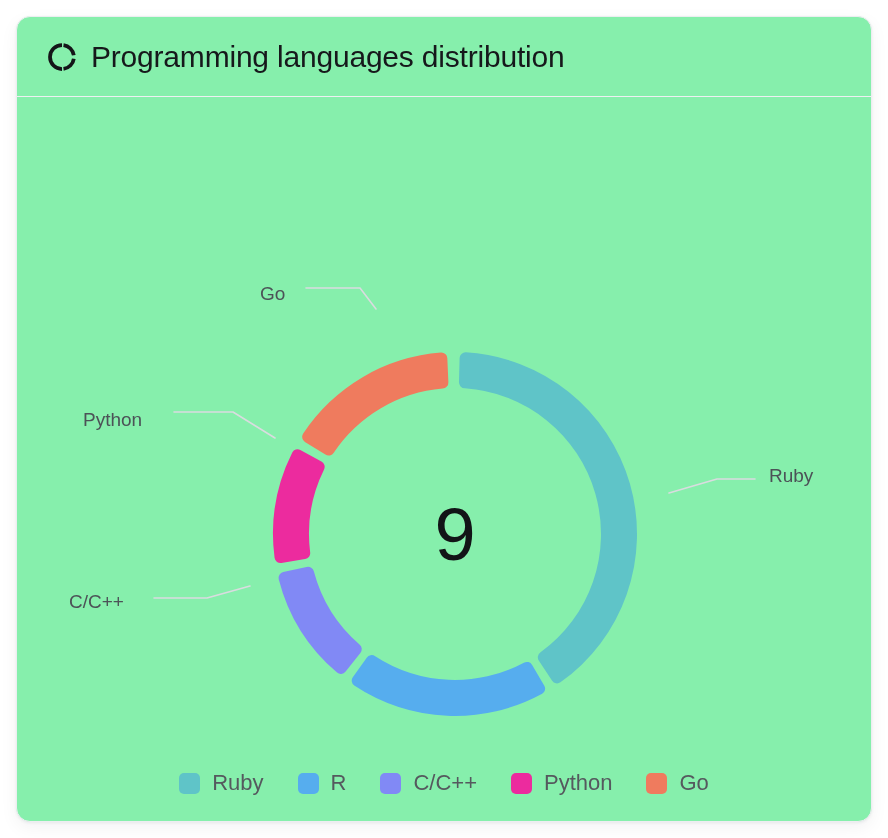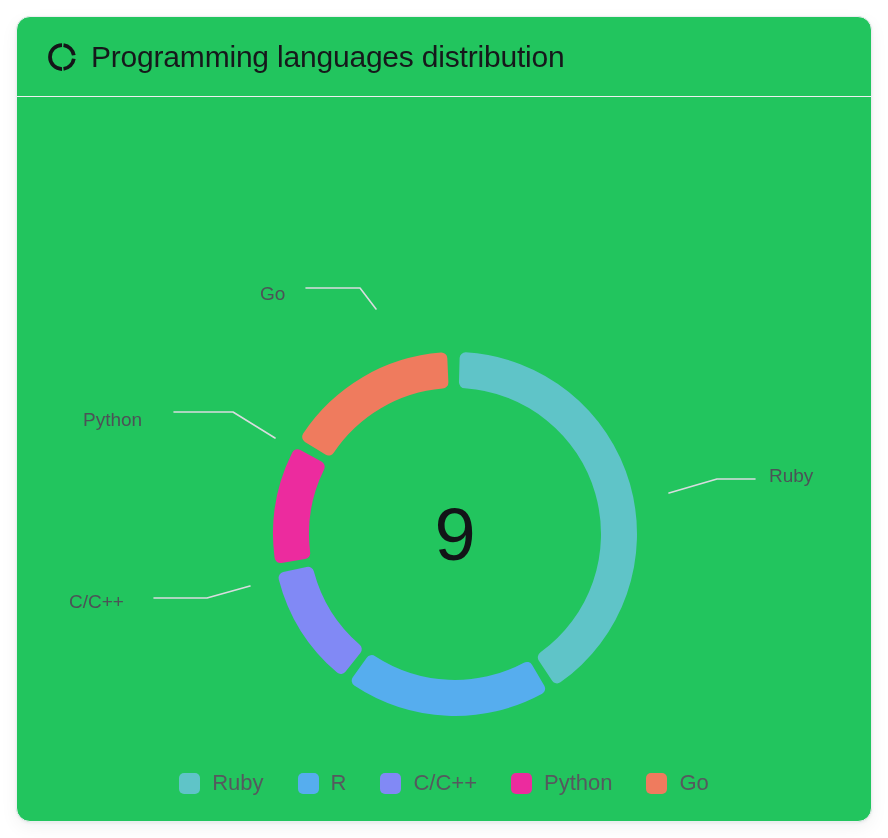--- a/index.html
+++ b/index.html
@@ -20,21 +20,21 @@
     height: 838px;
     box-sizing: border-box;
     padding: 16px;
   }
 
   .card {
     position: relative;
     width: 856px;
     height: 806px;
     box-sizing: border-box;
-    background: #22c55e;
+    background: #86efac;
     border: 1px solid #eceef1;
     border-radius: 14px;
     box-shadow: 0 1px 3px rgba(16, 24, 40, 0.06),
                 0 6px 18px rgba(16, 24, 40, 0.05);
     overflow: hidden;
   }
 
   .card-header {
     height: 80px;
     box-sizing: border-box;

